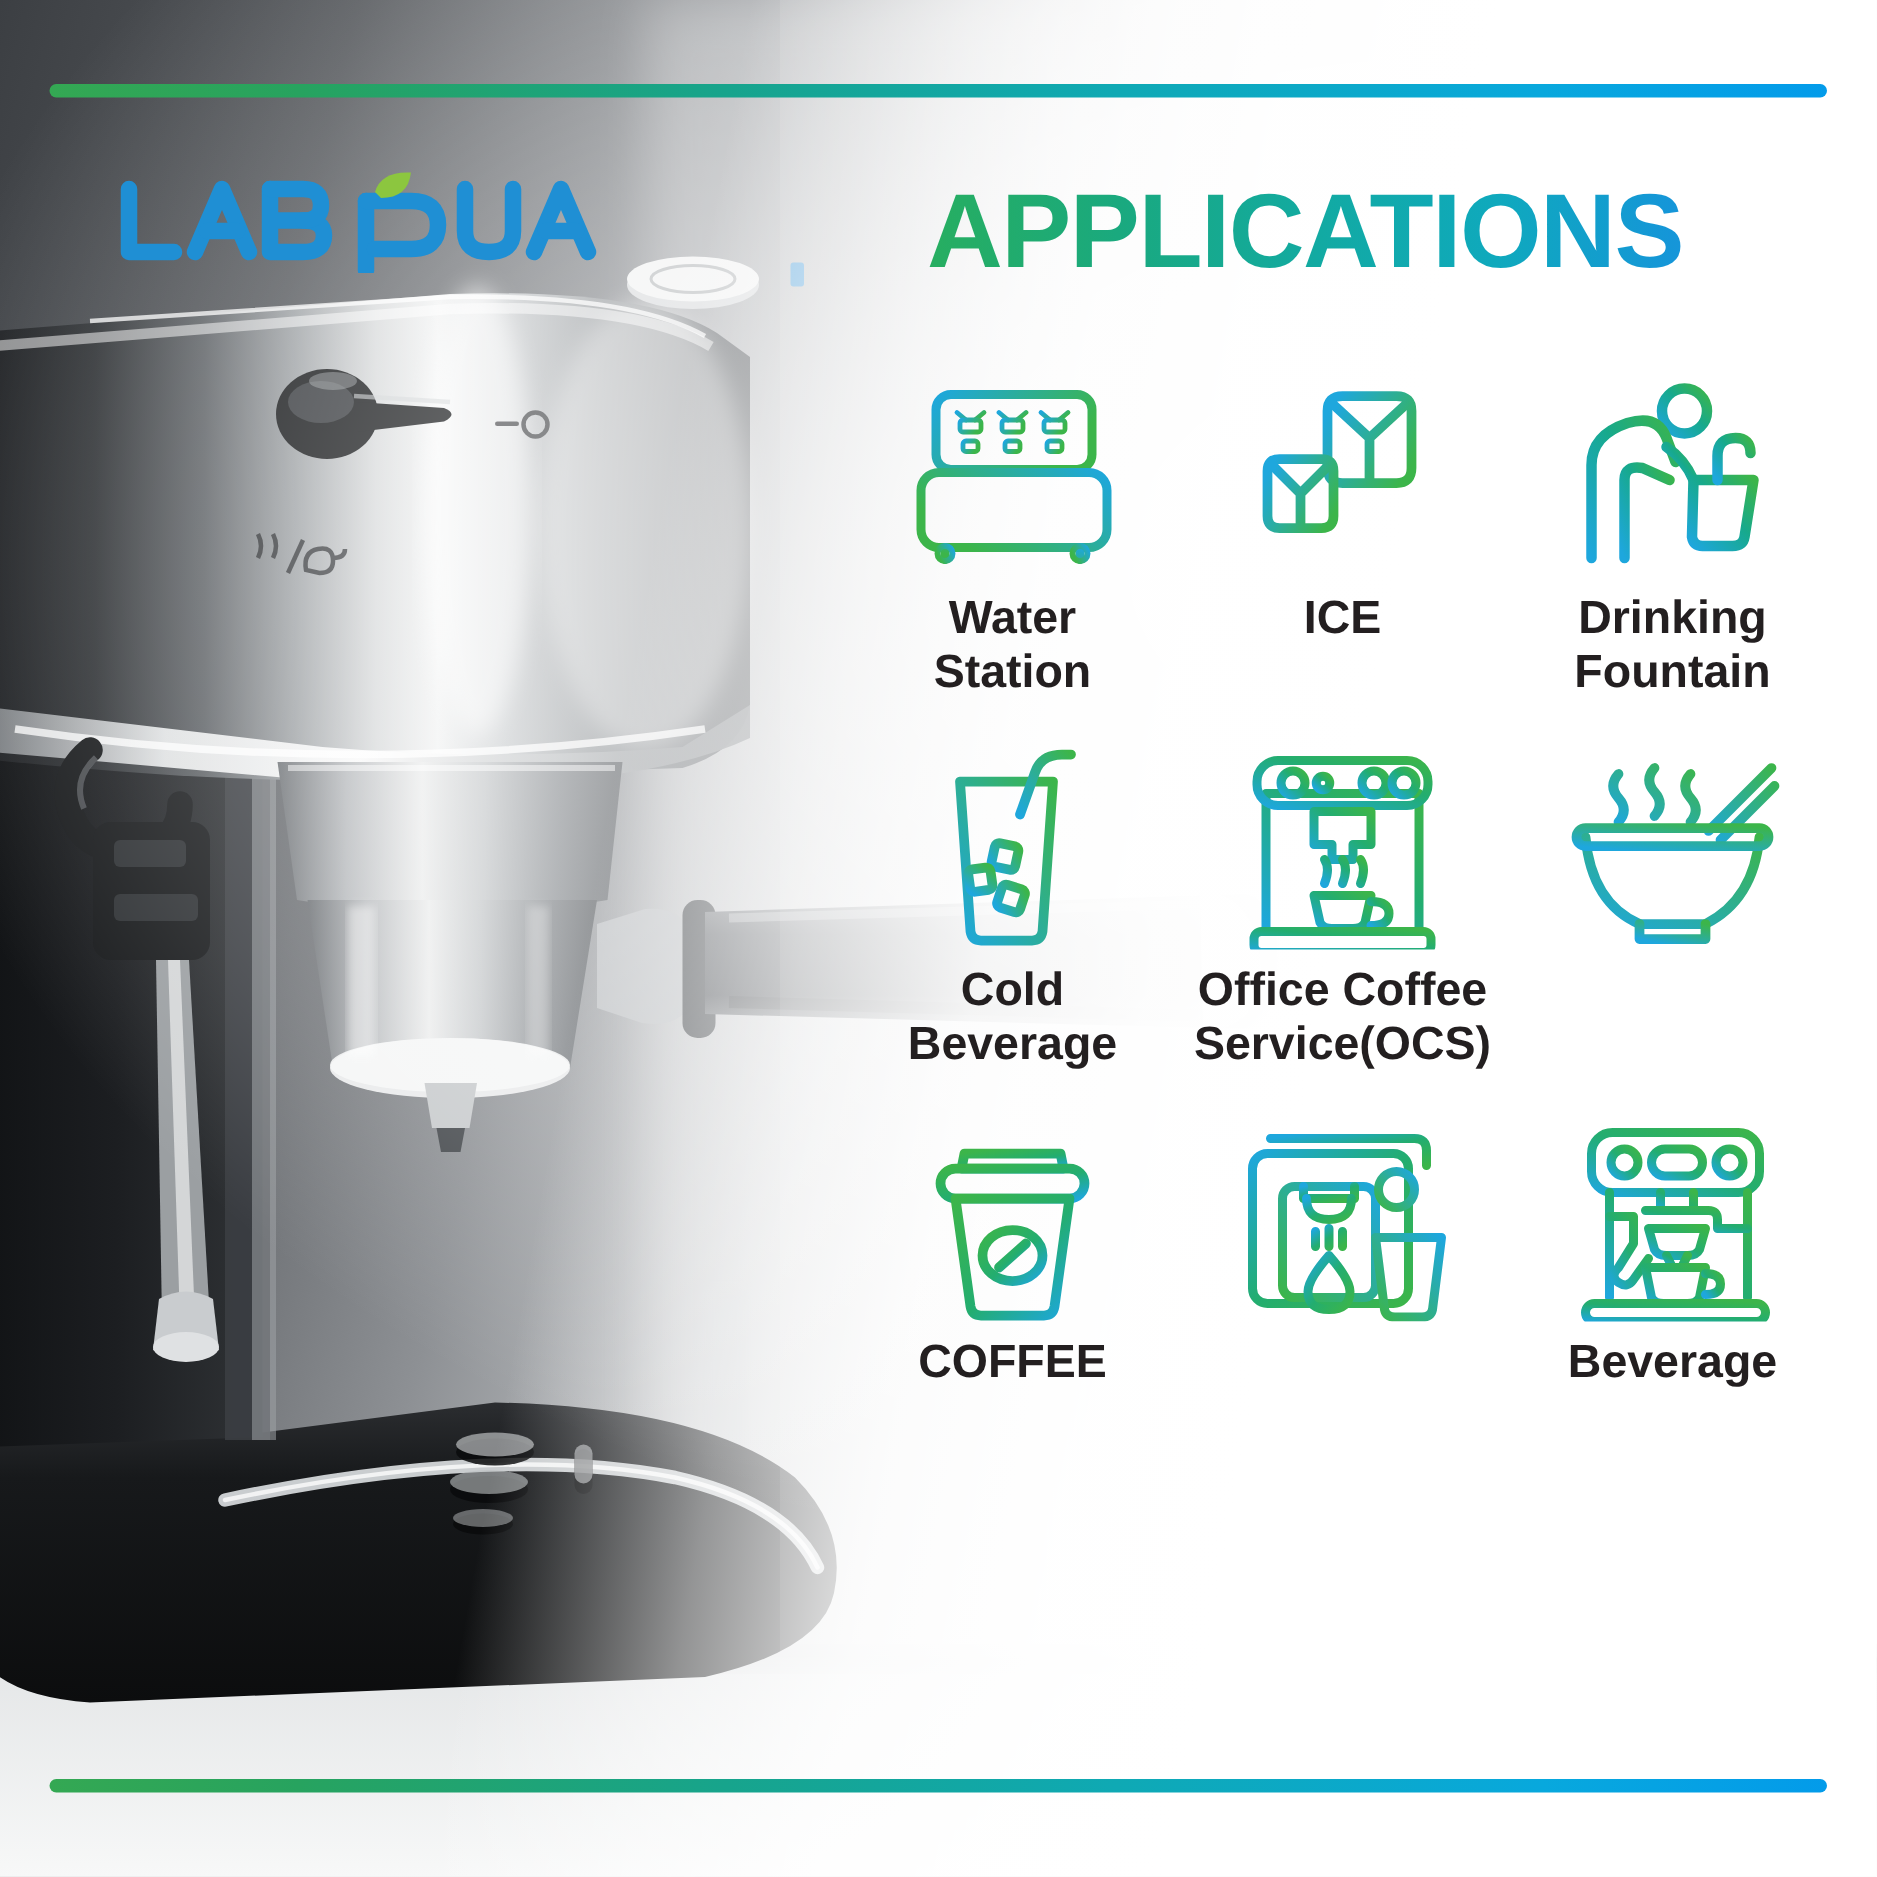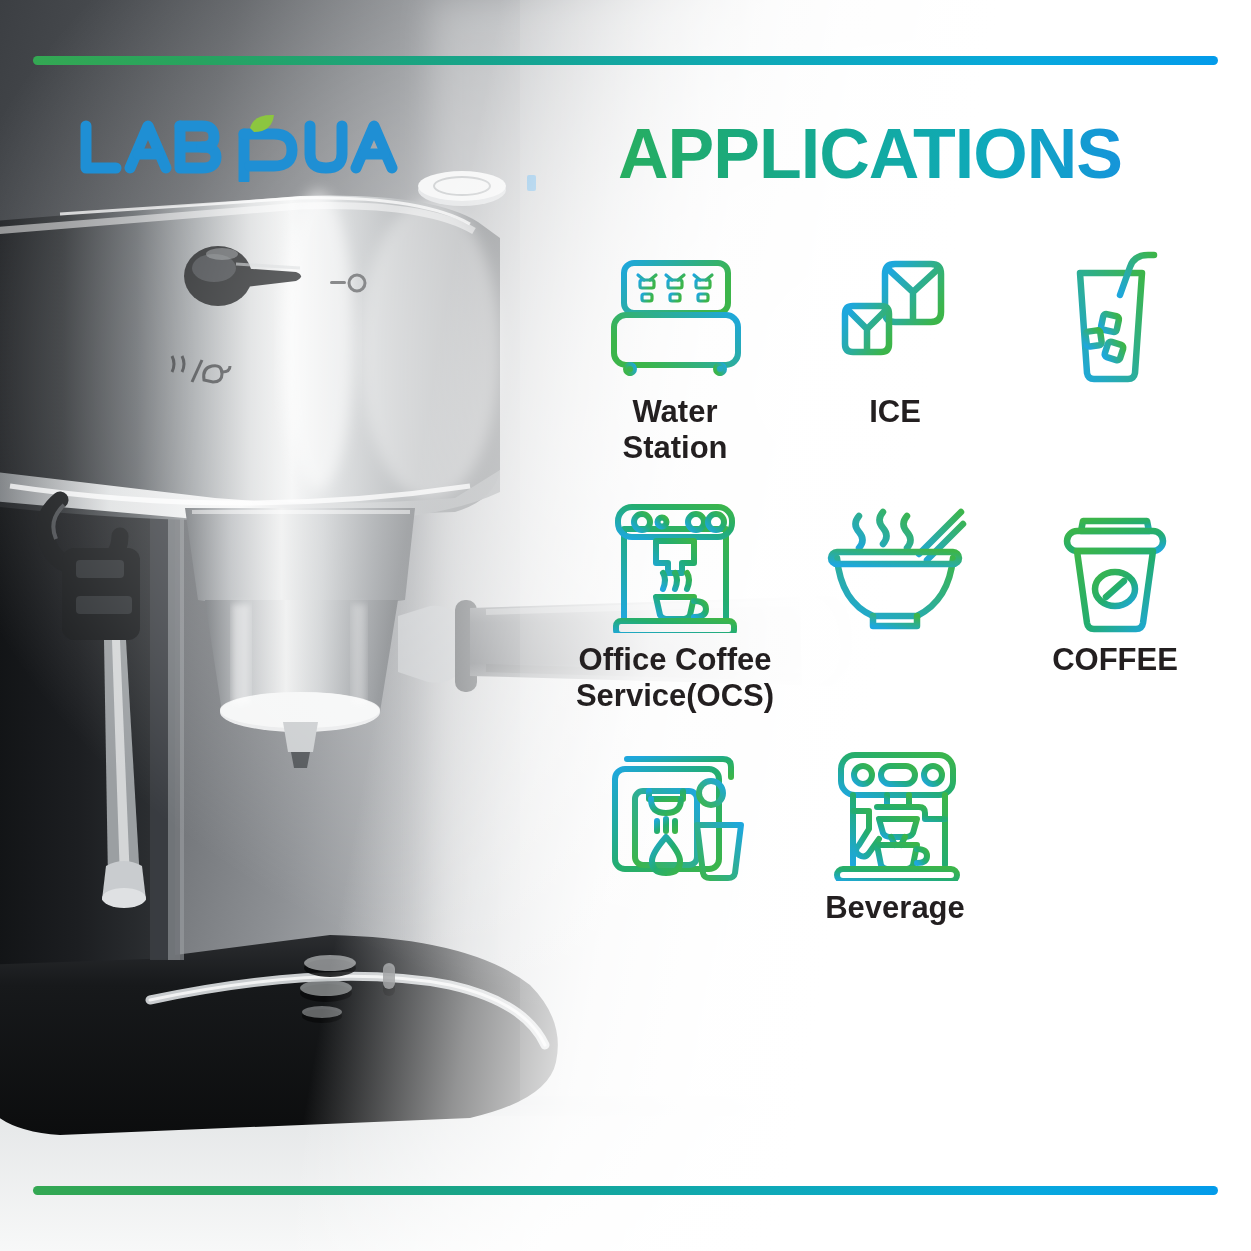--- a/index.html
+++ b/index.html
@@ -364,20 +364,42 @@
             <path d="M 70 14 L 106 14 Q 116 14 116 24 L 116 62 Q 116 72 106 72 L 70 72 Q 60 72 60 62 L 60 24 Q 60 14 70 14 Z"></path>
             <path d="M 88 42 L 62 18 M 88 42 L 114 18 M 88 42 L 88 70"></path>
             <path d="M 28 56 L 56 56 Q 64 56 64 64 L 64 94 Q 64 102 56 102 L 28 102 Q 20 102 20 94 L 20 64 Q 20 56 28 56 Z"></path>
             <path d="M 42 79 L 22 59 M 42 79 L 62 59 M 42 79 L 42 100"></path>
           </g>
         </svg>
       </div>
       <div class="lbl">ICE</div>
     </div>
 
+    <div class="cell r1">
+      <div class="ico">
+        <svg width="140" height="135" viewBox="0 0 140 135">
+          <defs>
+            <linearGradient id="gDF" x1="0" y1="1" x2="1" y2="0">
+              <stop offset="0" stop-color="#1ea7dd"></stop>
+                <stop offset="0.55" stop-color="#17a98c"></stop>
+                <stop offset="1" stop-color="#3cb54a"></stop>
+            </linearGradient>
+          </defs>
+          <g fill="none" stroke="url(#gDF)" stroke-width="7" stroke-linecap="round" stroke-linejoin="round">
+            <circle cx="78" cy="26" r="15"></circle>
+            <path d="M 16 124 L 16 62 Q 16 42 40 34 Q 60 28 66 44 L 72 60"></path>
+            <path d="M 38 124 L 38 72 Q 38 62 50 64 L 68 72"></path>
+            <path d="M 66 50 Q 78 58 84 72"></path>
+            <path d="M 84 72 L 124 72 L 118 110 Q 117 116 110 116 L 90 116 Q 84 116 83 110 Z"></path>
+            <path d="M 100 72 L 100 56 Q 100 44 112 44 Q 122 44 122 54"></path>
+          </g>
+        </svg>
+      </div>
+      <div class="lbl">Drinking<br>Fountain</div>
+    </div>
 
     <div class="cell r2 bold">
       <div class="ico">
         <svg width="130" height="145" viewBox="0 0 130 145">
           <defs>
             <linearGradient id="gCB" x1="0" y1="1" x2="1" y2="0">
               <stop offset="0" stop-color="#1ea7dd"></stop>
                 <stop offset="1" stop-color="#3cb54a"></stop>
             </linearGradient>
           </defs>
@@ -385,20 +407,21 @@
             <path d="M 30 30 L 92 30 L 85 130 Q 84 136 78 136 L 44 136 Q 38 136 37 130 Z"></path>
             <path d="M 32 54 L 90 54"></path>
             <path d="M 38 122 L 84 122"></path>
             <path d="M 70 52 L 80 24 Q 84 12 98 12 L 104 12"></path>
             <rect x="52" y="72" width="16" height="16" rx="3" transform="rotate(12 60 80)"></rect>
             <rect x="36" y="88" width="15" height="15" rx="3" transform="rotate(-8 43 95)"></rect>
             <rect x="56" y="100" width="16" height="16" rx="3" transform="rotate(18 64 108)"></rect>
           </g>
         </svg>
       </div>
+      <div class="lbl">Cold<br>Beverage</div>
     </div>
 
     <div class="cell r2 bold">
       <div class="ico">
         <svg width="135" height="140" viewBox="0 0 135 140">
           <defs>
             <linearGradient id="gOCS" x1="0" y1="1" x2="1" y2="0">
               <stop offset="0" stop-color="#1ea7dd"></stop>
                 <stop offset="0.6" stop-color="#23ad70"></stop>
                 <stop offset="1" stop-color="#3cb54a"></stop>

